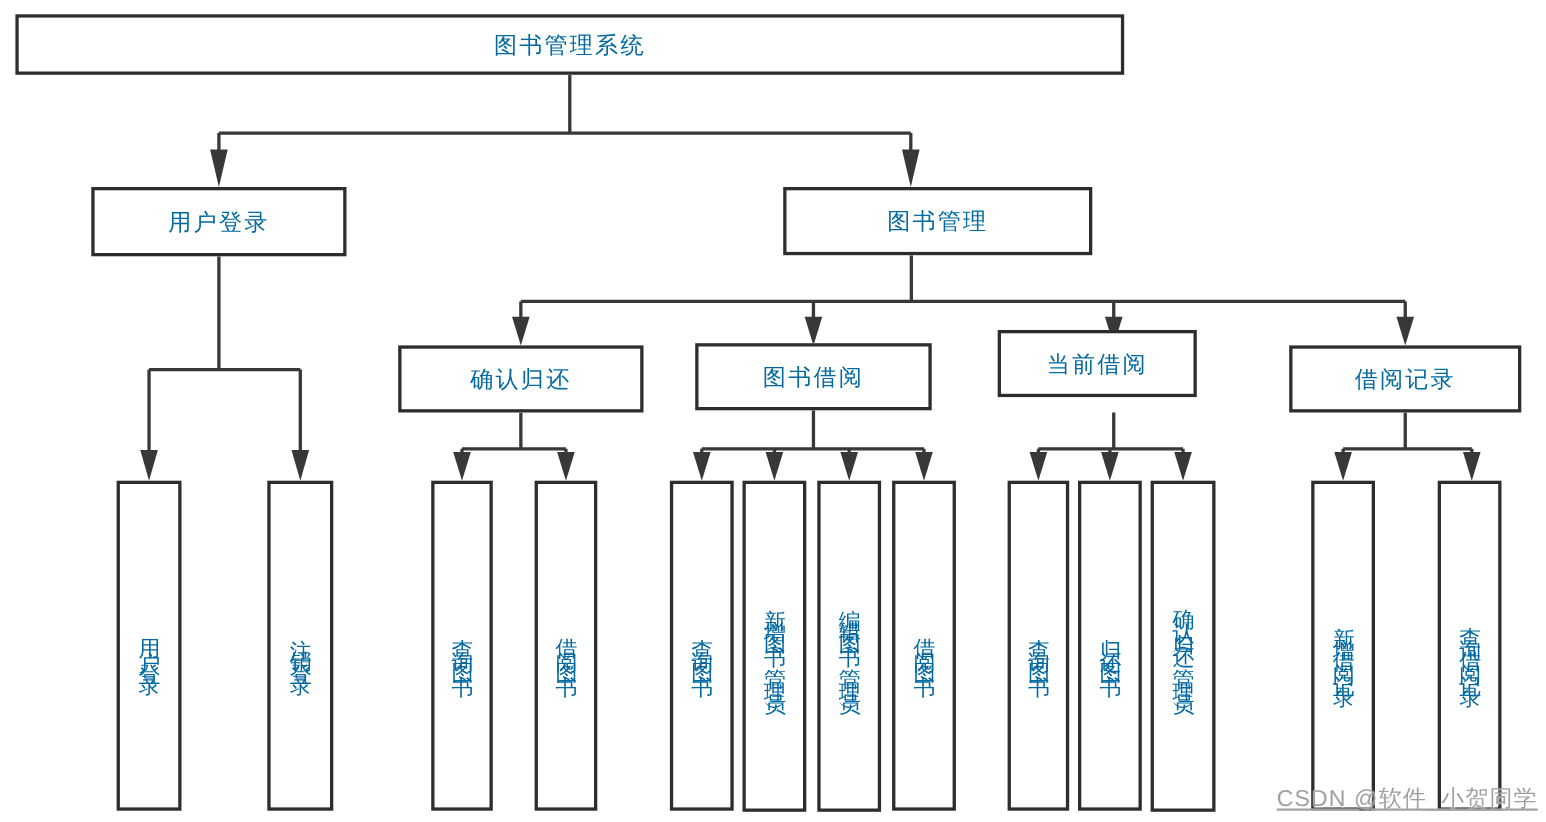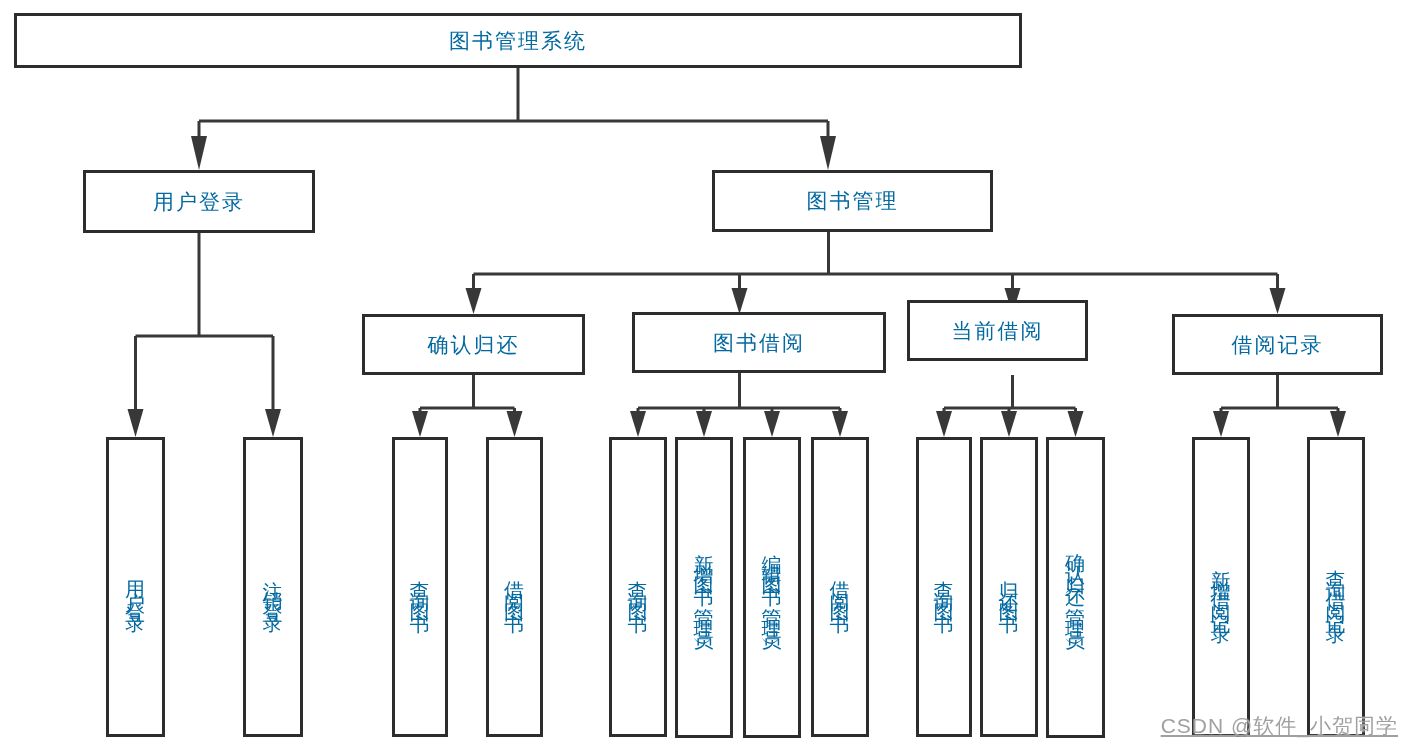--- a/index.html
+++ b/index.html
@@ -94,21 +94,21 @@
   <div class="box h" style="left:83px; top:170px; width:232px; height:63px;">
     <span>用户登录</span>
   </div>
   <div class="box h" style="left:712px; top:170px; width:281px; height:62px;">
     <span>图书管理</span>
   </div>
 
   <div class="box h" style="left:362px; top:314px; width:223px; height:61px;">
     <span>确认归还</span>
   </div>
-  <div class="box h" style="left:632px; top:312px; width:254px; height:61px;">
+  <div class="box h" style="left:632px; top:312px; width:215px; height:61px;">
     <span>图书借阅</span>
   </div>
   <div class="box h" style="left:907px; top:300px; width:181px; height:61px;">
     <span>当前借阅</span>
   </div>
   <div class="box h" style="left:1172px; top:314px; width:211px; height:61px;">
     <span>借阅记录</span>
   </div>
 
   <div class="box v" style="left:106px; top:437px; width:59px; height:300px;">

